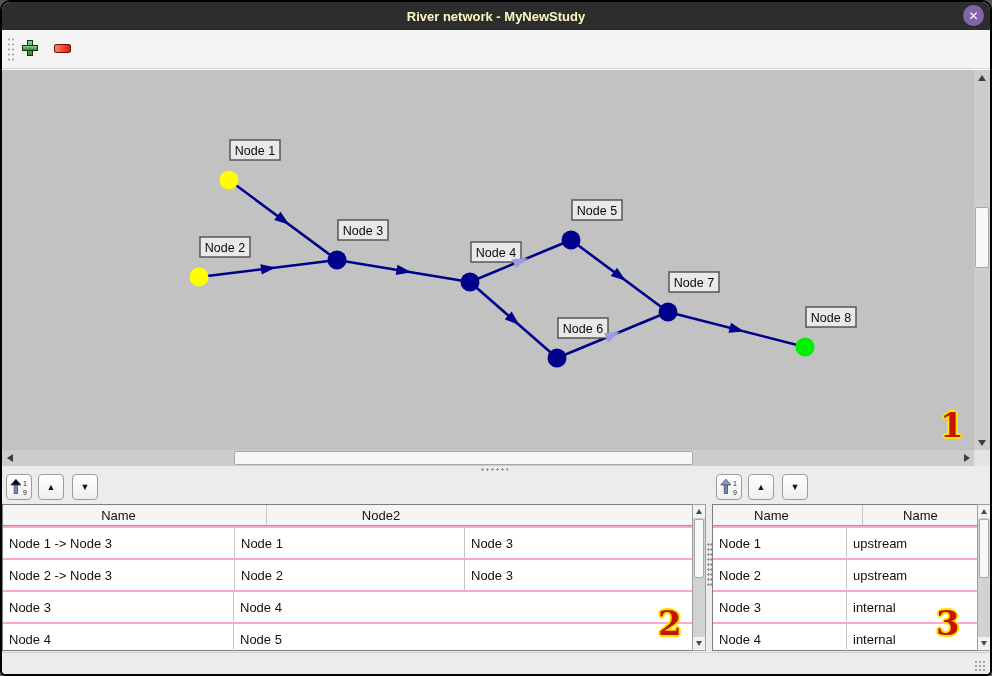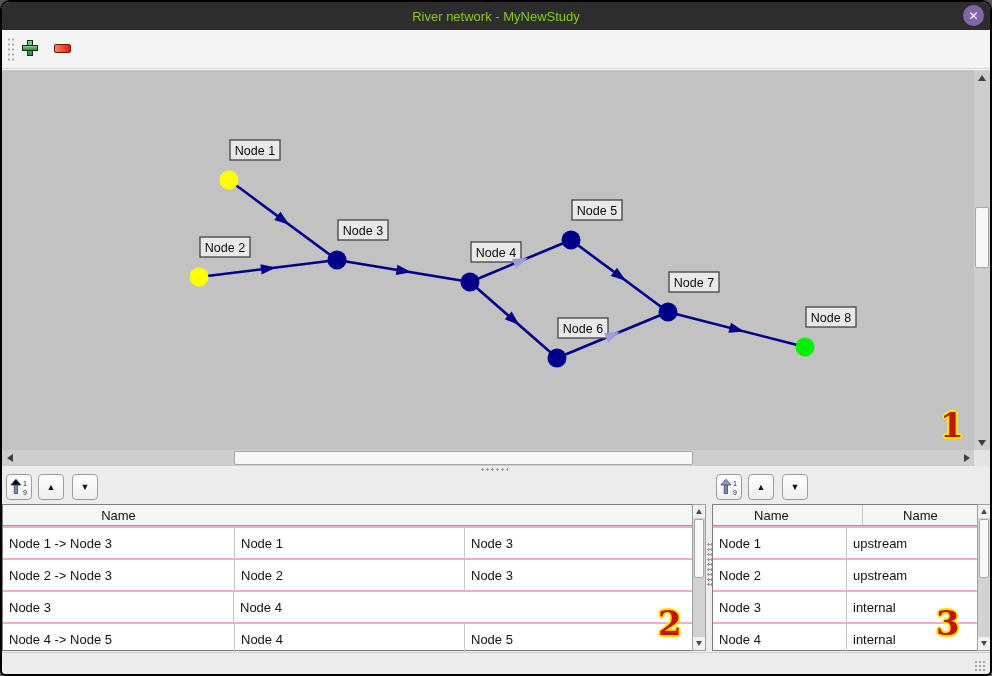--- a/index.html
+++ b/index.html
@@ -1,21 +1,21 @@
 <!DOCTYPE html>
 <html><head>
 <meta charset="utf-8">
 <style>
   html,body{margin:0;padding:0;background:#555;font-family:"Liberation Sans","DejaVu Sans",sans-serif;}
   .window{position:relative;width:992px;height:676px;background:#000;border-radius:10px 10px 6px 6px;overflow:hidden;}
   .inner{position:absolute;left:2px;top:2px;width:988px;height:672px;background:#ececec;border-radius:8px 8px 4px 4px;overflow:hidden;}
 
   
   .titlebar{position:absolute;left:0;top:0;width:988px;height:28px;background:#2d2d2d;display:flex;align-items:center;justify-content:center;}
-  .title{color:#84cc16;font-size:13px;font-weight:normal;}
+  .title{color:#fef9c3;font-size:13px;font-weight:bold;}
   .close-btn{position:absolute;right:6px;top:3px;width:21px;height:21px;border-radius:50%;background:#8165a6;display:flex;align-items:center;justify-content:center;cursor:pointer;}
   .close-btn span{color:#fff;font-size:12px;font-weight:bold;line-height:1;}
 
   
   .toolbar{position:absolute;left:0;top:28px;width:988px;height:38px;background:#f4f4f4;border-bottom:1px solid #d4d4d4;box-shadow:0 1px 0 #fbfbfb;}
   .grip-v{position:absolute;left:5px;top:7px;width:7px;height:24px;
     background-image:radial-gradient(circle,#a9a9a9 1px,transparent 1.2px);background-size:4px 5px;}
   .tb-btn{position:absolute;top:6px;width:24px;height:24px;display:flex;align-items:center;justify-content:center;cursor:pointer;}
   .tb-add{left:16px;}
   .tb-remove{left:48px;}
@@ -203,37 +203,37 @@
   <div class="pn-btn" style="left:746px;">
         <span class="g">▲</span>
       </div>
   <div class="pn-btn" style="left:780px;">
         <span class="g">▼</span>
       </div>
 
   <div class="tablebox tb-left">
     <div class="thead">
       <div class="th lc0">Name</div>
+      <div class="th lc2">Node2</div>
     </div>
     <div class="trow">
       <div class="td lc0">Node 1 -&gt; Node 3</div>
       <div class="td lc1">Node 1</div>
       <div class="td lc2">Node 3</div>
     </div>
     <div class="trow">
       <div class="td lc0">Node 2 -&gt; Node 3</div>
       <div class="td lc1">Node 2</div>
       <div class="td lc2">Node 3</div>
     </div>
     <div class="trow">
       <div class="td lc1">Node 3</div>
       <div class="td lc2">Node 4</div>
     </div>
     <div class="trow">
-      <div class="td lc0">Node 4 -&gt; Node 5</div>
       <div class="td lc1">Node 4</div>
       <div class="td lc2">Node 5</div>
     </div>
     <div class="trow" style="height:6px;">
       <div class="td lc0"></div>
       <div class="td lc1"></div>
       <div class="td lc2"></div>
     </div>
   </div>
 

